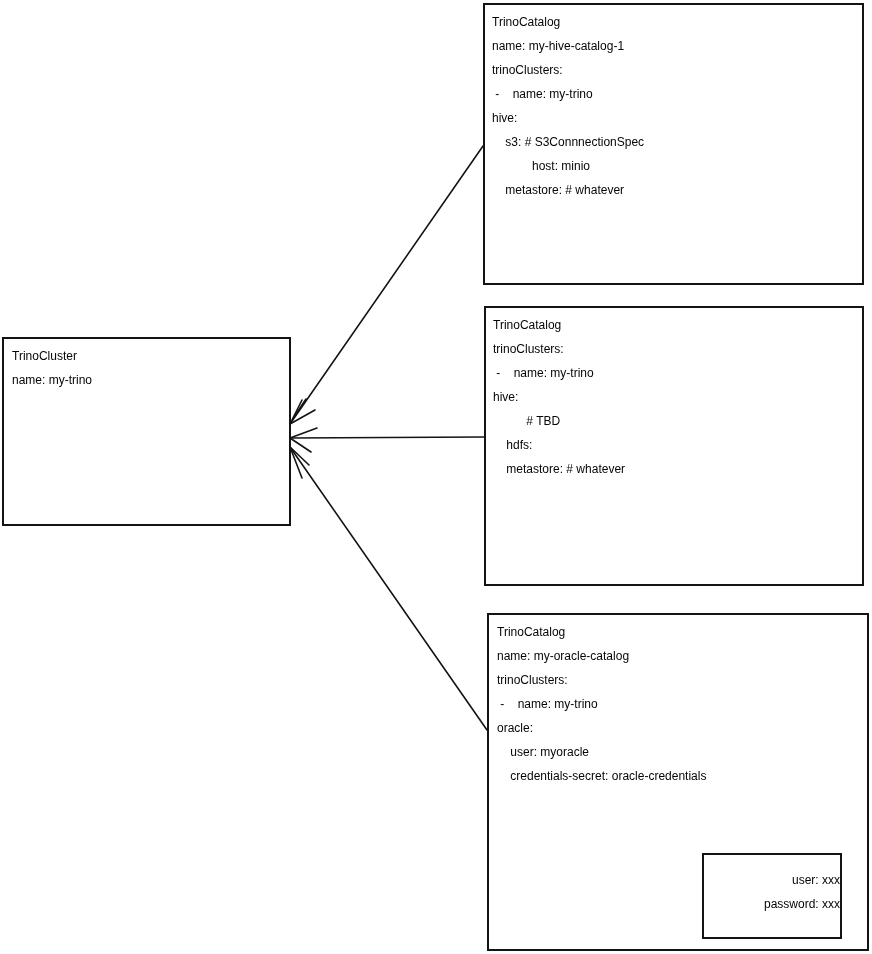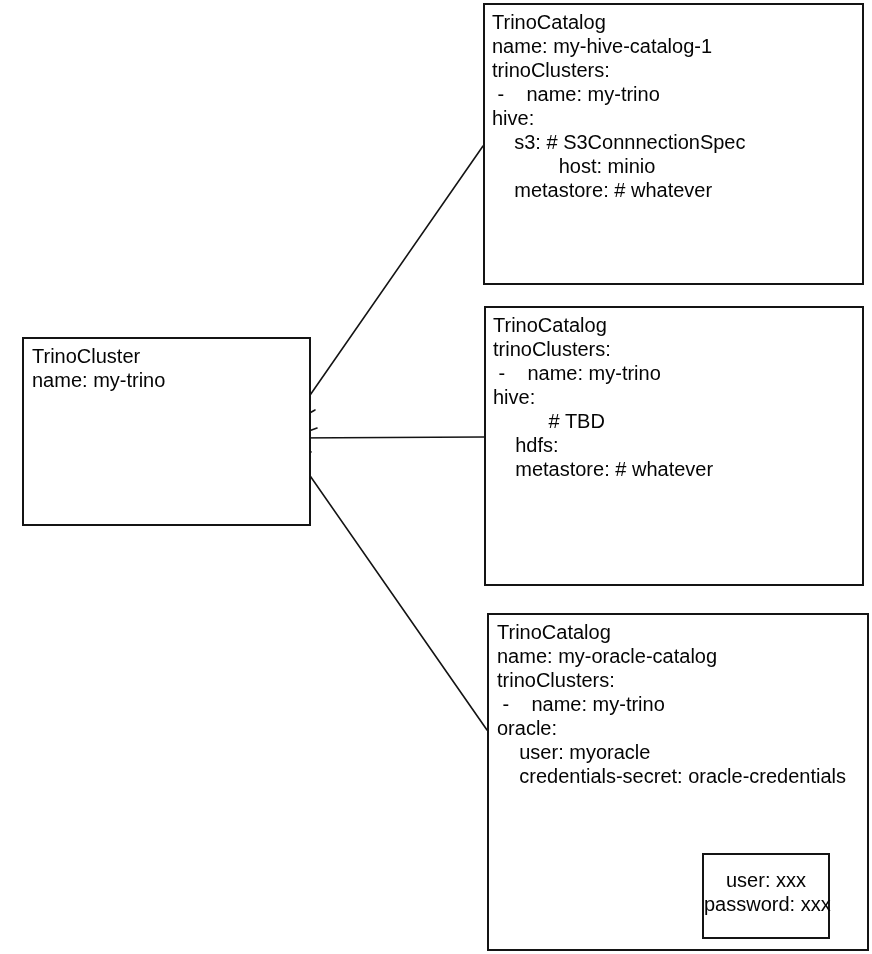--- a/index.html
+++ b/index.html
@@ -17,28 +17,28 @@
     overflow: hidden;
   }
   .box {
     position: absolute;
     border: 2px solid #141414;
     background: #ffffff;
     box-sizing: border-box;
   }
   .txt {
     white-space: pre;
-    font-size: 20px;
+    font-size: 12px;
     line-height: 24px;
   }
-  #cluster-box   { left: 2px;   top: 337px; width: 289px; height: 189px; padding: 5px 0 0 8px; margin-left: 20px; }
+  #cluster-box   { left: 2px;   top: 337px; width: 289px; height: 189px; padding: 5px 0 0 8px; }
   #catalog-box-1 { left: 483px; top: 3px;   width: 381px; height: 282px; padding: 5px 0 0 7px; }
   #catalog-box-2 { left: 484px; top: 306px; width: 380px; height: 280px; padding: 5px 0 0 7px; }
   #catalog-box-3 { left: 487px; top: 613px; width: 382px; height: 338px; padding: 5px 0 0 8px; }
-  #secret-box    { left: 213px; top: 238px; width: 128px; height: 86px; padding-top: 13px; text-align: center; }
+  #secret-box    { left: 213px; top: 238px; width: 140px; height: 86px; padding-top: 13px; text-align: right; }
   svg.connectors {
     position: absolute;
     left: 0;
     top: 0;
     pointer-events: none;
   }
 </style>
 </head>
 <body>
 

